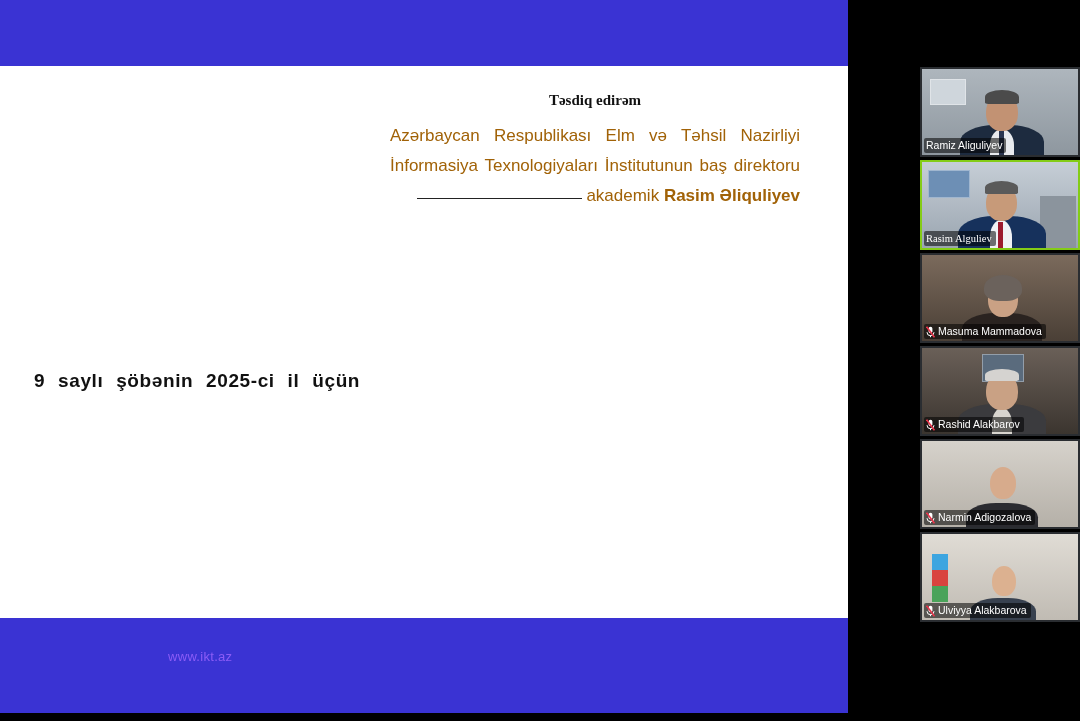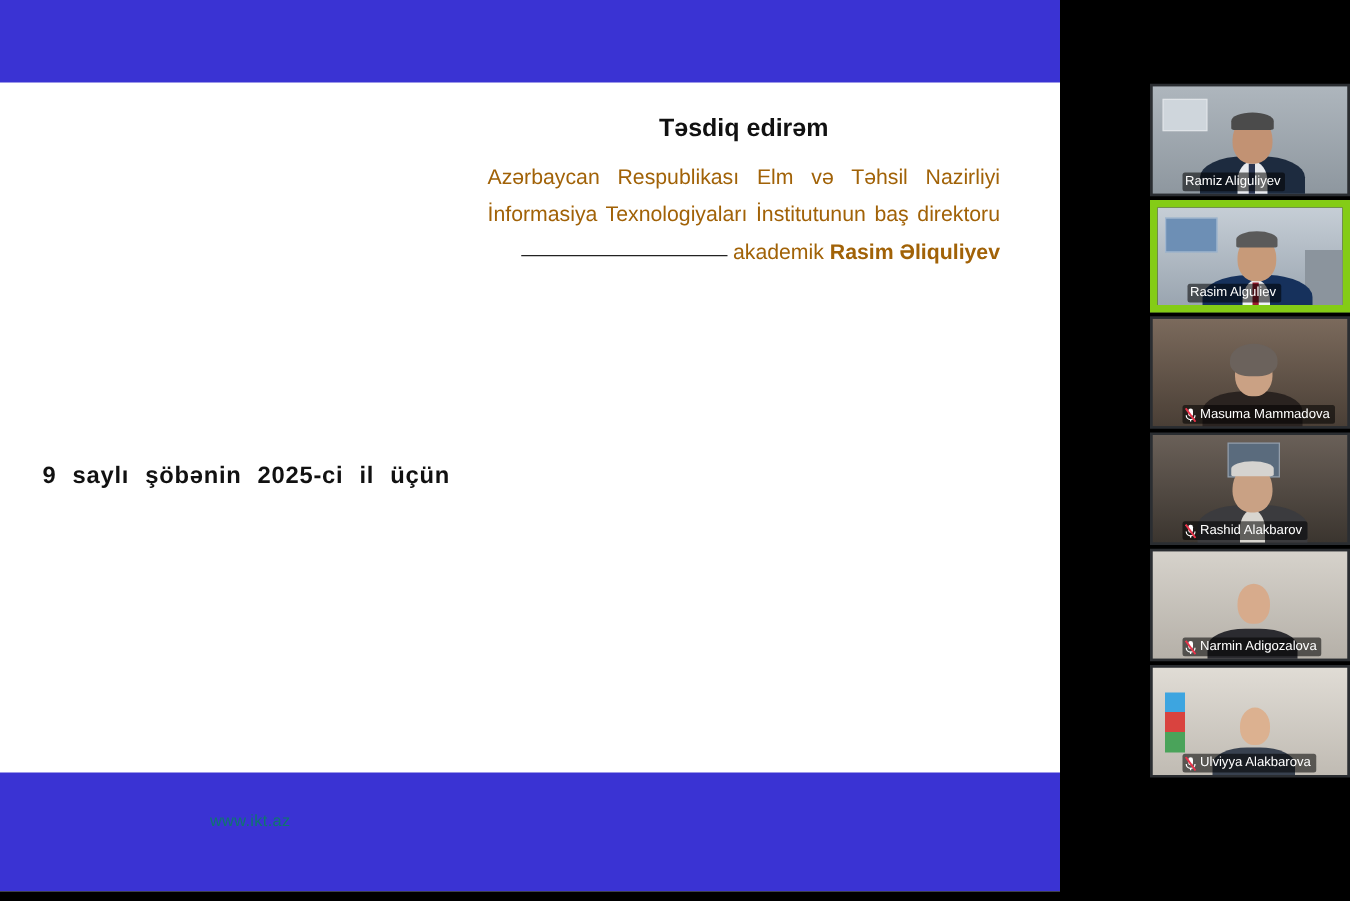--- a/index.html
+++ b/index.html
@@ -52,37 +52,38 @@
     bottom: 0;
     width: 848px;
     height: 95px;
     background: #3a33d3;
   }
   .slide-url {
     position: absolute;
     left: 168px;
     bottom: 49px;
     font-size: 13px;
-    color: #0f766e;
+    color: #8b5cf6;
     letter-spacing: 0.3px;
   }
 
   .approval {
     position: absolute;
     left: 390px;
     top: 92px;
     width: 410px;
     color: #111111;
   }
   .approval-title {
     text-align: center;
-    font-size: 20px;
+    font-size: 15px;
     font-weight: bold;
     margin-bottom: 12px;
     color: #111;
+    font-family: Liberation Serif, serif;
   }
   .approval-line {
     font-size: 17px;
     line-height: 30px;
     color: #a16207;
     text-align: justify;
     text-align-last: justify;
   }
   .approval-line.right {
     text-align: left;
@@ -139,21 +140,22 @@
     position: absolute;
     left: 0;
     width: 160px;
     height: 90px;
     background: #2a2d31;
     overflow: hidden;
     box-sizing: border-box;
     border: 2px solid transparent;
   }
   .tile.speaking {
-    border: 6px solid #84cc16;
+    border: 2px solid #84cc16;
+    font-family: Liberation Serif, serif;
   }
   .tile .video {
     position: absolute;
     inset: 0;
     overflow: hidden;
   }
   .name-tag {
     position: absolute;
     left: 2px;
     bottom: 2px;
@@ -162,21 +164,20 @@
     align-items: center;
     gap: 3px;
     padding: 1px 4px 1px 2px;
     background: rgba(0,0,0,0.55);
     border-radius: 2px;
     color: #ffffff;
     font-size: 10.5px;
     line-height: 13px;
     white-space: nowrap;
     overflow: hidden;
-    margin-left: 22px;
   }
   .mute-icon {
     flex: none;
     width: 9px;
     height: 12px;
     position: relative;
   }
   .mute-icon svg { display: block; }
 
   

